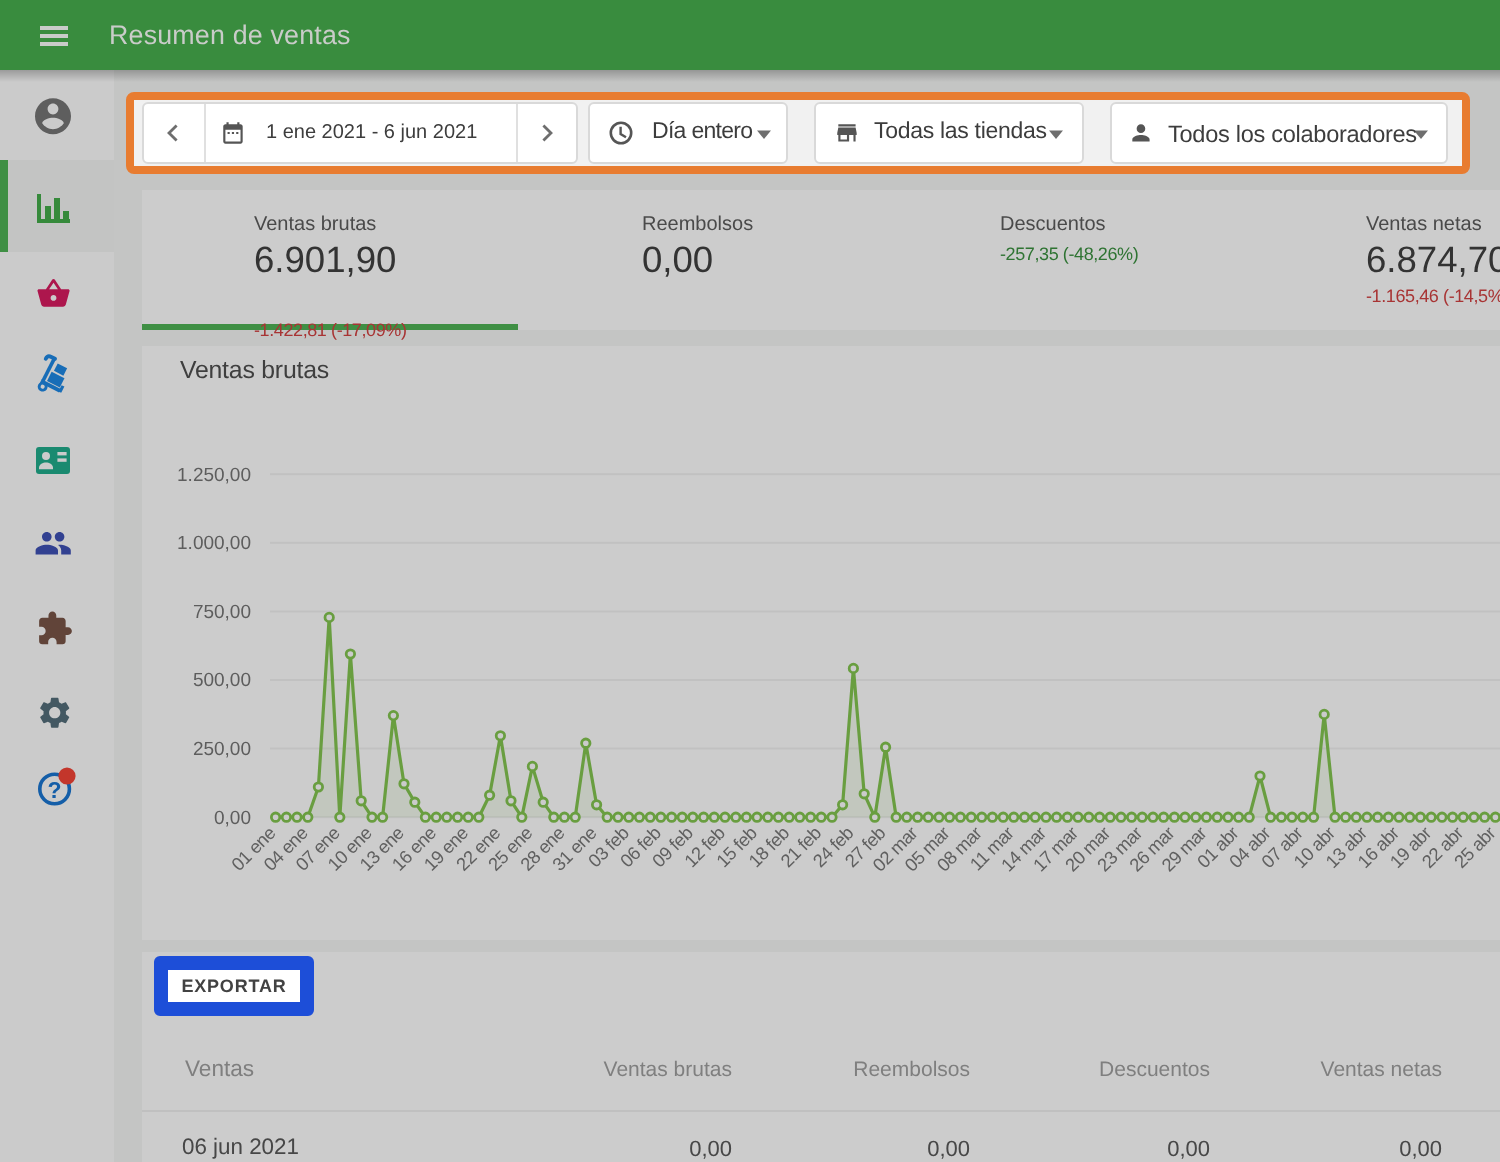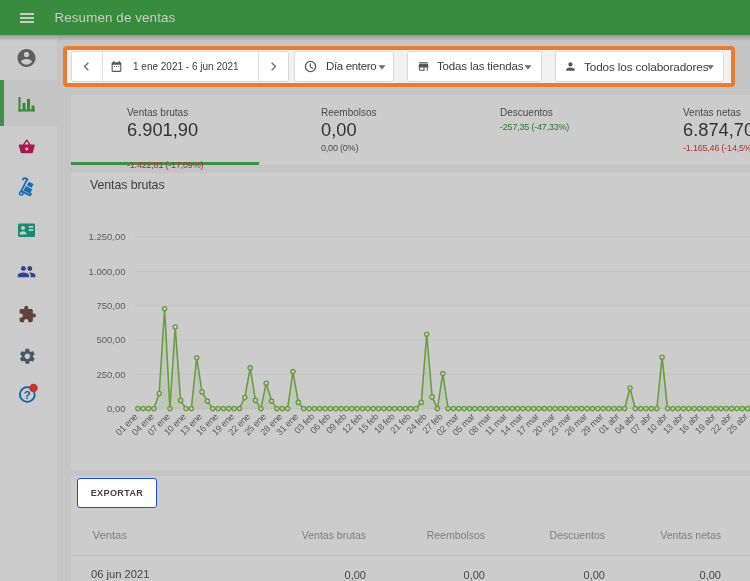--- a/index.html
+++ b/index.html
@@ -13,25 +13,24 @@
 
 <div class="abs" style="left:71px;top:162px;width:187.5px;height:3px;background:#3f8f44"></div>
 <div class="abs" style="left:127px;top:105.5px;width:190px">
   <div style="font-size:10px;color:#4a4a4a;line-height:13px">Ventas brutas</div>
   <div style="font-size:18.3px;color:#333;line-height:21px">6.901,90</div>
   <div style="font-size:9px;letter-spacing:-0.2px;color:#a83434;line-height:15px;margin-top:18px">-1.422,81 (-17,09%)</div>
 </div>
 <div class="abs" style="left:321px;top:105.5px;width:190px">
   <div style="font-size:10px;color:#4a4a4a;line-height:13px">Reembolsos</div>
   <div style="font-size:18.3px;color:#333;line-height:21px">0,00</div>
-  <div style="font-size:9px;letter-spacing:-0.2px;color:#4a4a4a;line-height:15px;margin-top:1px">0,00 (0%)</div>
 </div>
 <div class="abs" style="left:500px;top:105.5px;width:190px">
   <div style="font-size:10px;color:#4a4a4a;line-height:13px">Descuentos</div>
-  <div style="font-size:9px;letter-spacing:-0.2px;color:#2f7433;line-height:15px;margin-top:1px">-257,35 (-47,33%)</div>
+  <div style="font-size:9px;letter-spacing:-0.2px;color:#2f7433;line-height:15px;margin-top:1px">-257,35 (-48,26%)</div>
 </div>
 <div class="abs" style="left:683px;top:105.5px;width:90px;overflow:hidden">
   <div style="font-size:10px;color:#4a4a4a;line-height:13px;white-space:nowrap">Ventas netas</div>
   <div style="font-size:18.3px;color:#333;line-height:21px;white-space:nowrap">6.874,70</div>
   <div style="font-size:9px;letter-spacing:-0.2px;color:#a83434;line-height:15px;margin-top:1px;white-space:nowrap">-1.165,46 (-14,5%)</div>
 </div>
 
 <div class="abs" style="left:90px;top:178px;font-size:12.4px;letter-spacing:-0.1px;color:#3f3f3f">Ventas brutas</div>
 <svg width="750" height="581" viewBox="0 0 750 581" style="position:absolute;left:0;top:0" font-family="Liberation Sans, sans-serif">
 <line x1="135" y1="408.6" x2="750" y2="408.6" stroke="#c1c1c1" stroke-width="1"></line>
@@ -198,21 +197,21 @@
 <text x="0" y="0" transform="translate(635.8,417.2) rotate(-45)" text-anchor="end" font-size="9.2" letter-spacing="-0.25" fill="#606060">04 abr</text>
 <text x="0" y="0" transform="translate(651.9,417.2) rotate(-45)" text-anchor="end" font-size="9.2" letter-spacing="-0.25" fill="#606060">07 abr</text>
 <text x="0" y="0" transform="translate(668.0,417.2) rotate(-45)" text-anchor="end" font-size="9.2" letter-spacing="-0.25" fill="#606060">10 abr</text>
 <text x="0" y="0" transform="translate(684.0,417.2) rotate(-45)" text-anchor="end" font-size="9.2" letter-spacing="-0.25" fill="#606060">13 abr</text>
 <text x="0" y="0" transform="translate(700.0,417.2) rotate(-45)" text-anchor="end" font-size="9.2" letter-spacing="-0.25" fill="#606060">16 abr</text>
 <text x="0" y="0" transform="translate(716.1,417.2) rotate(-45)" text-anchor="end" font-size="9.2" letter-spacing="-0.25" fill="#606060">19 abr</text>
 <text x="0" y="0" transform="translate(732.1,417.2) rotate(-45)" text-anchor="end" font-size="9.2" letter-spacing="-0.25" fill="#606060">22 abr</text>
 <text x="0" y="0" transform="translate(748.2,417.2) rotate(-45)" text-anchor="end" font-size="9.2" letter-spacing="-0.25" fill="#606060">25 abr</text>
 </svg>
 
-<div class="abs" style="left:77px;top:478px;width:80px;height:30px;background:#fff;border:1px solid #1d4ed8;border-radius:3px;display:flex;align-items:center;justify-content:center">
+<div class="abs" style="left:77px;top:478px;width:80px;height:30px;background:#fff;border:7px solid #1d4ed8;border-radius:3px;display:flex;align-items:center;justify-content:center">
   <span style="font-size:9px;font-weight:bold;color:#424242;letter-spacing:0.4px">EXPORTAR</span>
 </div>
 <div class="abs" style="left:71px;top:555px;width:679px;height:1px;background:#c0c0c0"></div>
 <div class="abs" style="left:92.5px;top:529px;font-size:11.3px;color:#7f7f7f">Ventas</div>
 <div class="abs" style="left:166px;top:529px;width:200px;text-align:right;font-size:10.5px;color:#7f7f7f">Ventas brutas</div>
 <div class="abs" style="left:285px;top:529px;width:200px;text-align:right;font-size:10.5px;color:#7f7f7f">Reembolsos</div>
 <div class="abs" style="left:405px;top:529px;width:200px;text-align:right;font-size:10.5px;color:#7f7f7f">Descuentos</div>
 <div class="abs" style="left:521px;top:529px;width:200px;text-align:right;font-size:10.5px;color:#7f7f7f">Ventas netas</div>
 <div class="abs" style="left:91px;top:567.5px;font-size:11.2px;color:#474747">06 jun 2021</div>
 <div class="abs" style="left:166px;top:569px;width:200px;text-align:right;font-size:11px;color:#474747">0,00</div>

